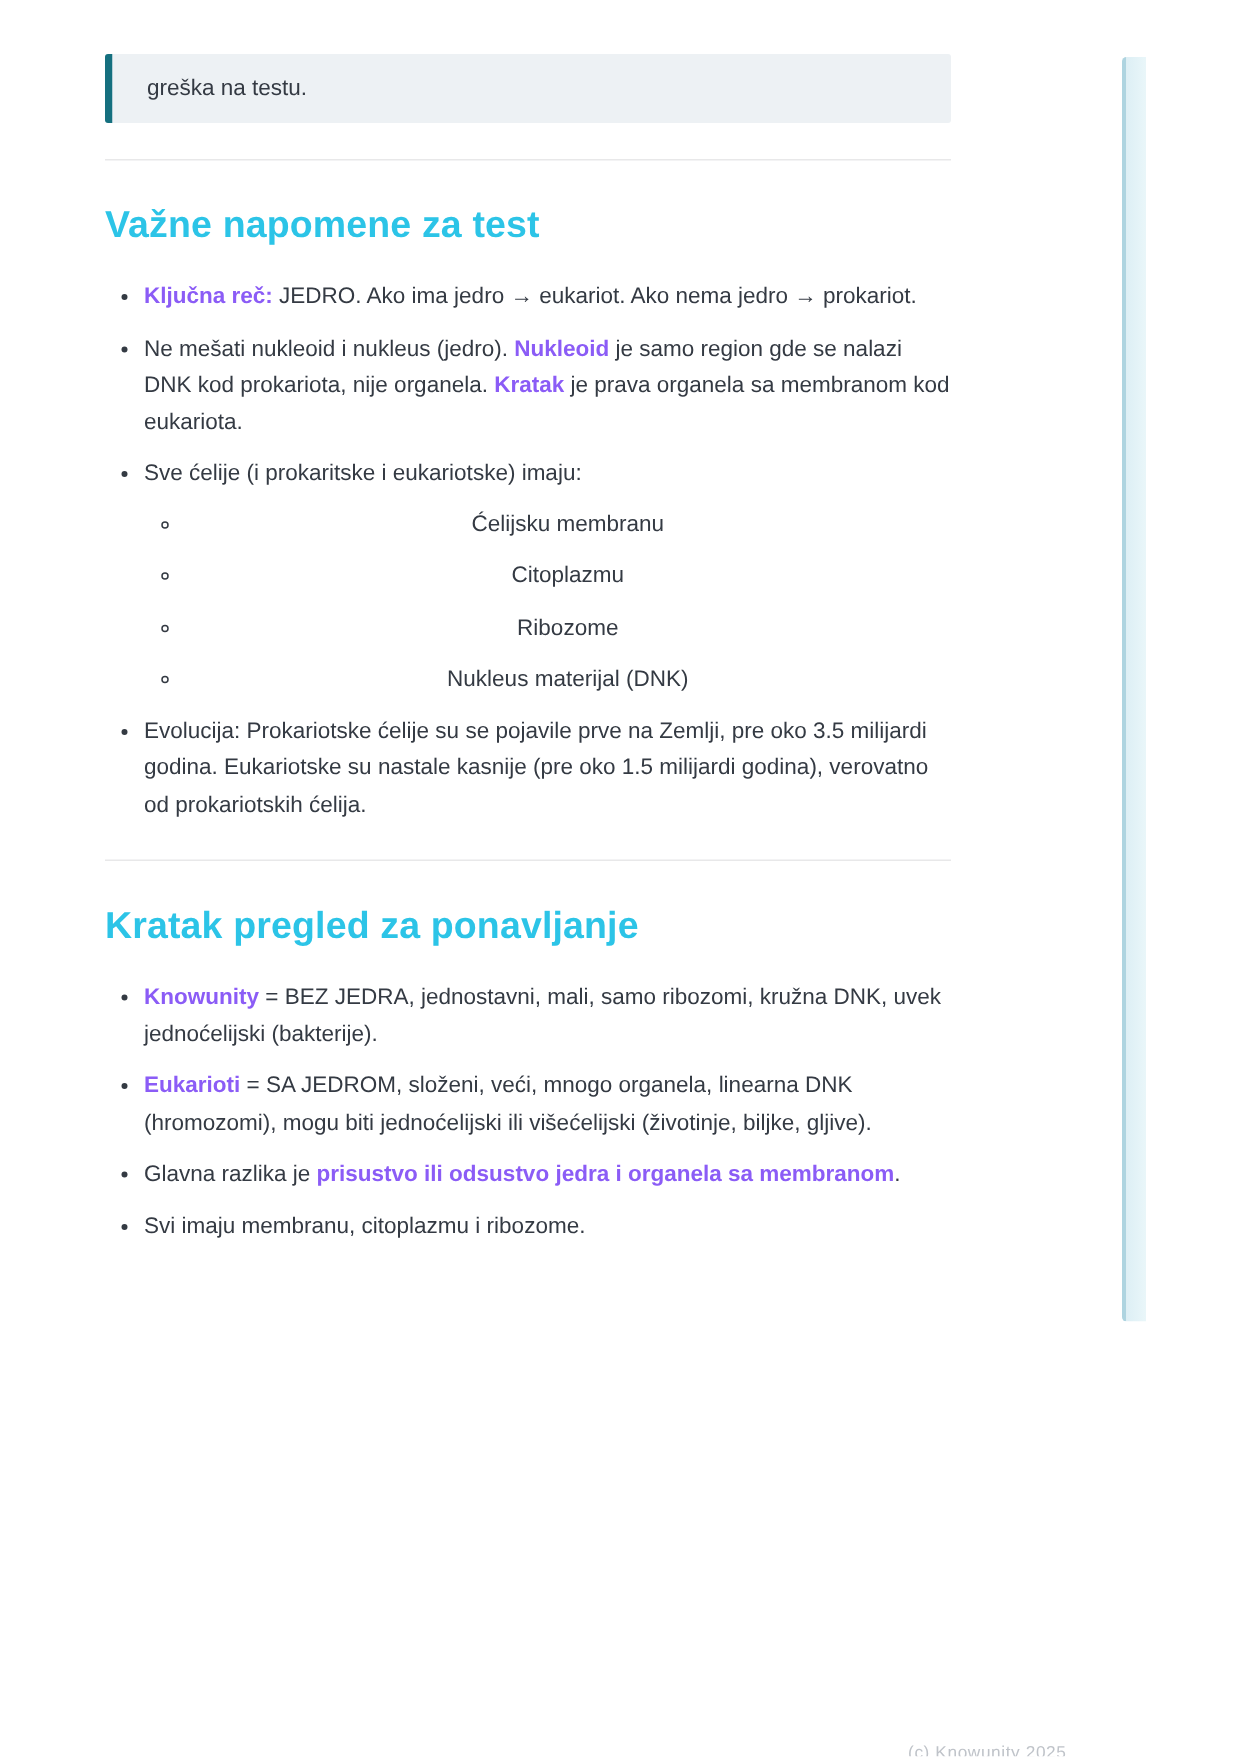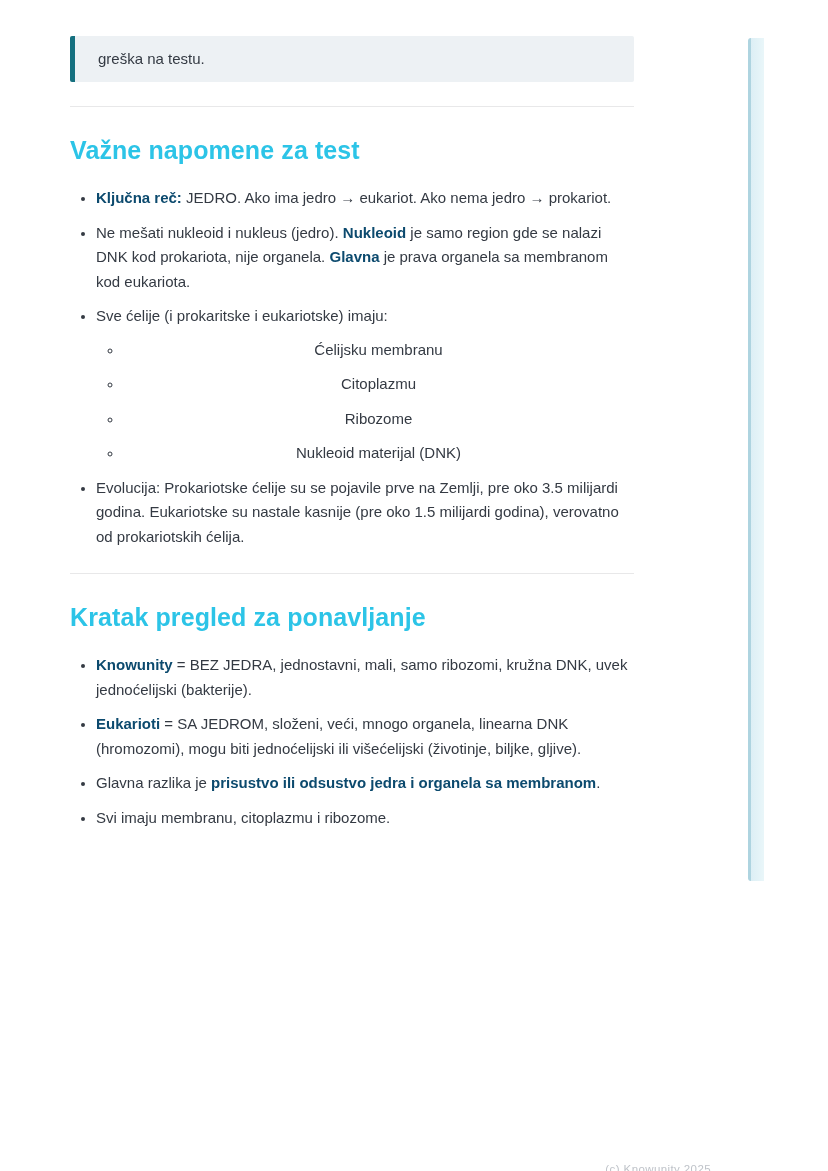--- a/index.html
+++ b/index.html
@@ -75,21 +75,21 @@
     font-size: 15px;
     line-height: 24.5px;
     margin: 0 0 10px 0;
     color: #343a43;
     text-align: center;
   }
   ul.sub-list > li::marker {
     color: #343a43;
     font-size: 13px;
   }
-  strong { font-weight: bold; color: #0c4a6e; }
+  strong { font-weight: bold; color: #8b5cf6; }
   .side-bar {
     position: absolute;
     left: 748px;
     top: 38px;
     width: 45px;
     height: 843px;
     background: linear-gradient(90deg, #ddeff5 0%, #e9f6f9 30%, #eef9fb 100%);
     border-left: 3px solid #aed4e0;
     border-radius: 3px 2px 2px 3px;
     box-sizing: border-box;
@@ -114,26 +114,26 @@
     <div class="callout">
       <span class="callout-text">greška na testu.</span>
     </div>
 
     <hr class="divider">
 
     <h2 class="section-title">Važne napomene za test</h2>
 
     <ul class="bullet-list">
         <li><strong>Ključna reč:</strong><span> JEDRO. Ako ima jedro → eukariot. Ako nema jedro → prokariot.</span></li>
-        <li><span>Ne mešati nukleoid i nukleus (jedro). </span><strong>Nukleoid</strong><span> je samo region gde se nalazi DNK kod prokariota, nije organela. </span><strong>Glavna</strong><span> je prava organela sa membranom kod eukariota.</span></li>
+        <li><span>Ne mešati nukleoid i nukleus (jedro). </span><strong>Nukleoid</strong><span> je samo region gde se nalazi DNK kod prokariota, nije organela. </span><strong>Kratak</strong><span> je prava organela sa membranom kod eukariota.</span></li>
         <li><span>Sve ćelije (i prokaritske i eukariotske) imaju:</span><ul class="sub-list">
             <li>Ćelijsku membranu</li>
             <li>Citoplazmu</li>
             <li>Ribozome</li>
-            <li>Nukleoid materijal (DNK)</li>
+            <li>Nukleus materijal (DNK)</li>
           </ul></li>
         <li><span>Evolucija: Prokariotske ćelije su se pojavile prve na Zemlji, pre oko 3.5 milijardi godina. Eukariotske su nastale kasnije (pre oko 1.5 milijardi godina), verovatno od prokariotskih ćelija.</span></li>
       </ul>
 
     <hr class="divider">
 
     <h2 class="section-title">Kratak pregled za ponavljanje</h2>
 
     <ul class="bullet-list">
         <li><strong>Knowunity</strong><span> = BEZ JEDRA, jednostavni, mali, samo ribozomi, kružna DNK, uvek jednoćelijski (bakterije).</span></li>

